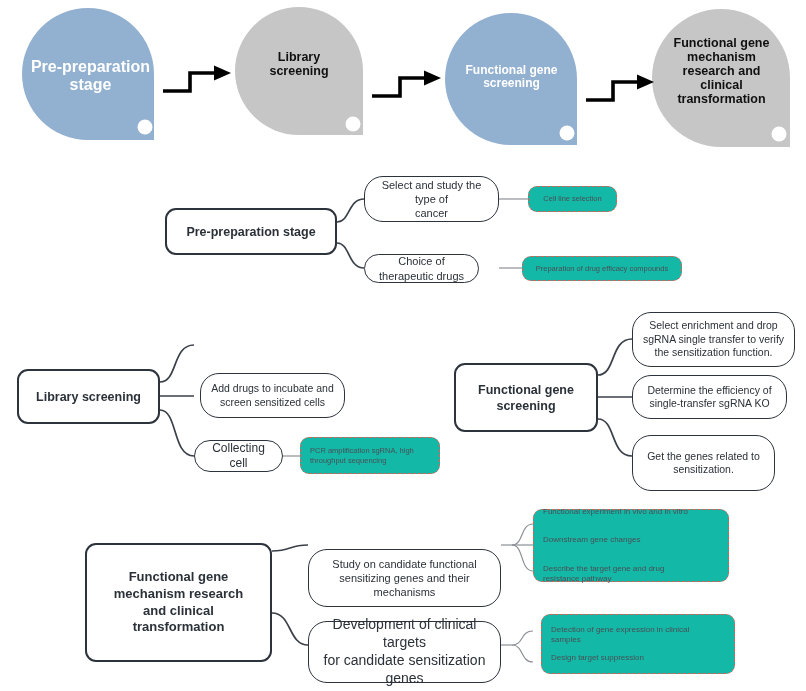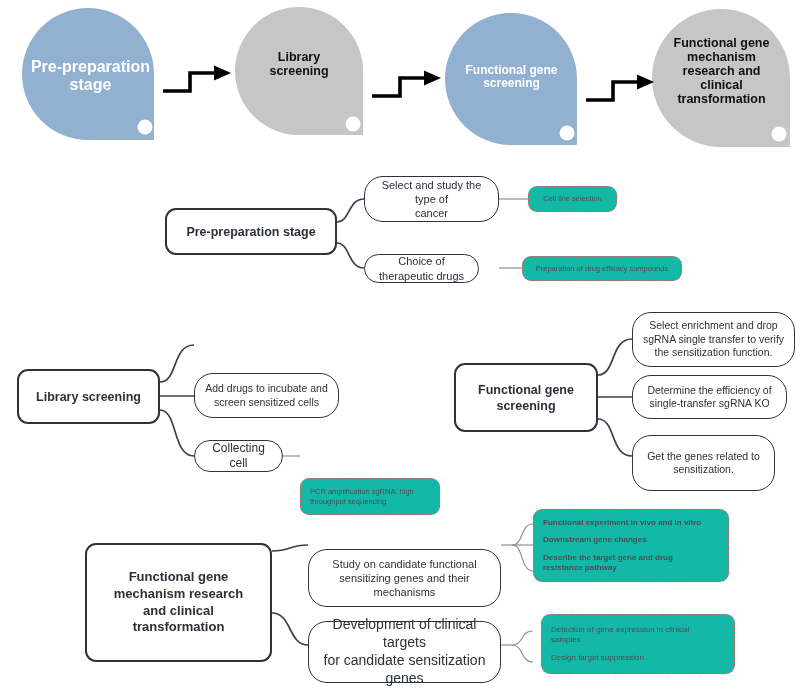--- a/index.html
+++ b/index.html
@@ -196,30 +196,30 @@
 
   <div class="dbox center" style="left:522px; top:256px; width:160px; height:25px; font-size:7.5px;">
     <span class="ditem">Preparation of drug efficacy compounds</span>
   </div>
 
   <div class="rbox parent" style="left:17px; top:369px; width:143px; height:55px; font-size:12.5px;">
     <span class="txt">Library screening</span>
   </div>
 
 
-  <div class="rbox" style="left:194px; top:373px; width:145px; height:45px; font-size:10.5px;">
+  <div class="rbox" style="left:200px; top:373px; width:145px; height:45px; font-size:10.5px;">
     <span class="txt">Add drugs to incubate and
 screen sensitized cells</span>
   </div>
 
   <div class="rbox" style="left:194px; top:440px; width:89px; height:32px; font-size:12px;">
     <span class="txt">Collecting cell</span>
   </div>
 
-  <div class="dbox" style="left:300px; top:437px; width:140px; height:37px; font-size:7.5px;margin-top:41px;">
+  <div class="dbox" style="left:300px; top:437px; width:140px; height:37px; font-size:7.5px;">
     <span class="ditem">PCR amplification sgRNA, high
 throughput sequencing</span>
   </div>
 
   <div class="rbox parent" style="left:454px; top:363px; width:144px; height:69px; font-size:12.5px;">
     <span class="txt">Functional gene
 screening</span>
   </div>
 
   <div class="rbox" style="left:632px; top:312px; width:163px; height:55px; font-size:10.5px;">
@@ -244,21 +244,21 @@
 and clinical
 transformation</span>
   </div>
 
   <div class="rbox" style="left:308px; top:520px; width:193px; height:58px; font-size:11px;margin-top:29px;">
     <span class="txt">Study on candidate functional
 sensitizing genes and their
 mechanisms</span>
   </div>
 
-  <div class="dbox" style="left:533px; top:509px; width:196px; height:73px; font-size:8px; gap:7px;font-weight:bold;">
+  <div class="dbox" style="left:533px; top:509px; width:196px; height:73px; font-size:8px; gap:18px;">
     <span class="ditem">Functional experiment in vivo and in vitro</span>
     <span class="ditem">Downstream gene changes</span>
     <span class="ditem">Describe the target gene and drug
 resistance pathway</span>
   </div>
 
   <div class="rbox" style="left:308px; top:621px; width:193px; height:62px; font-size:14px;">
     <span class="txt">Development of clinical targets
 for candidate sensitization genes</span>
   </div>

